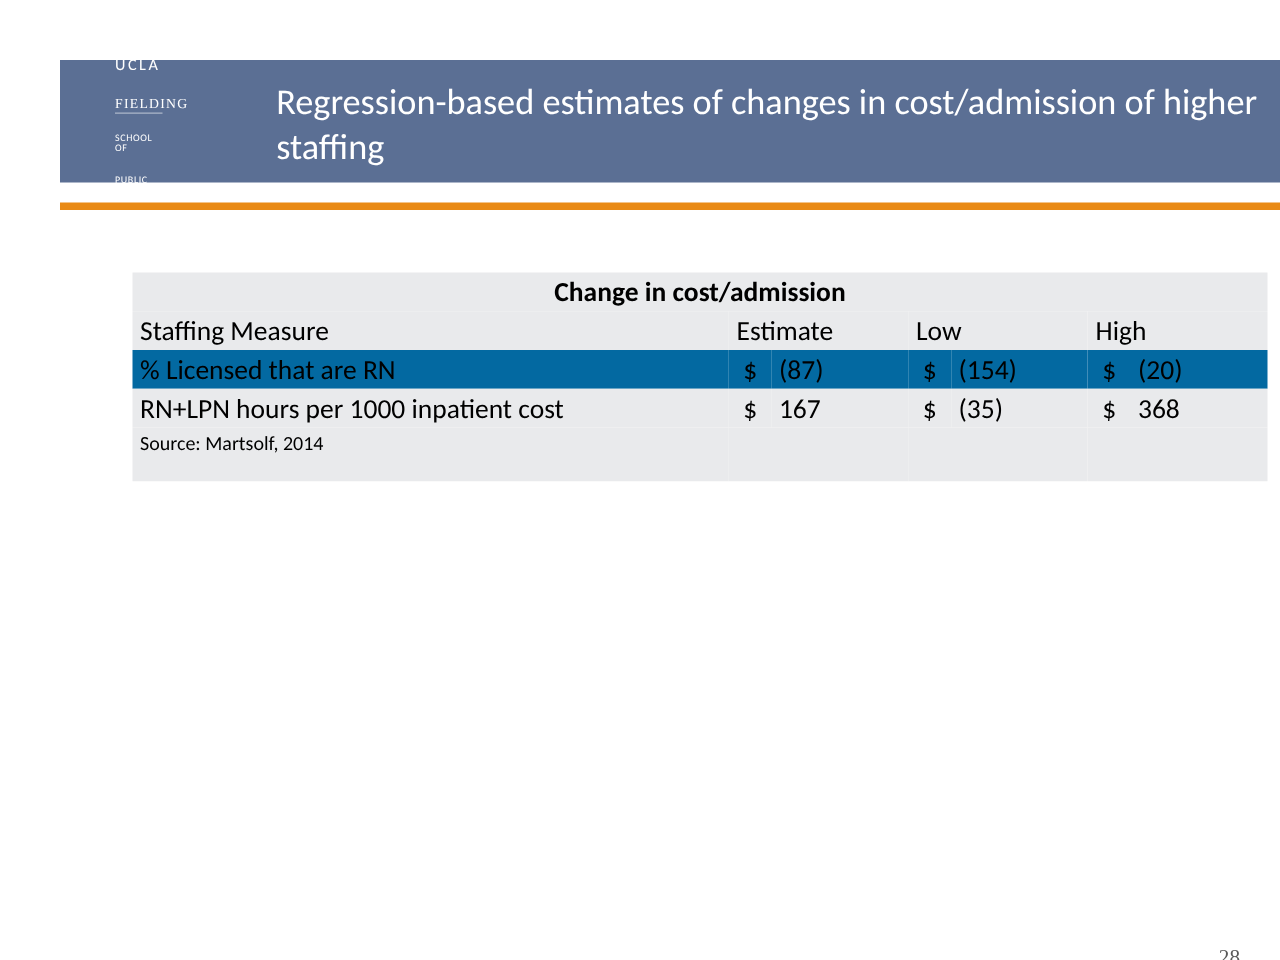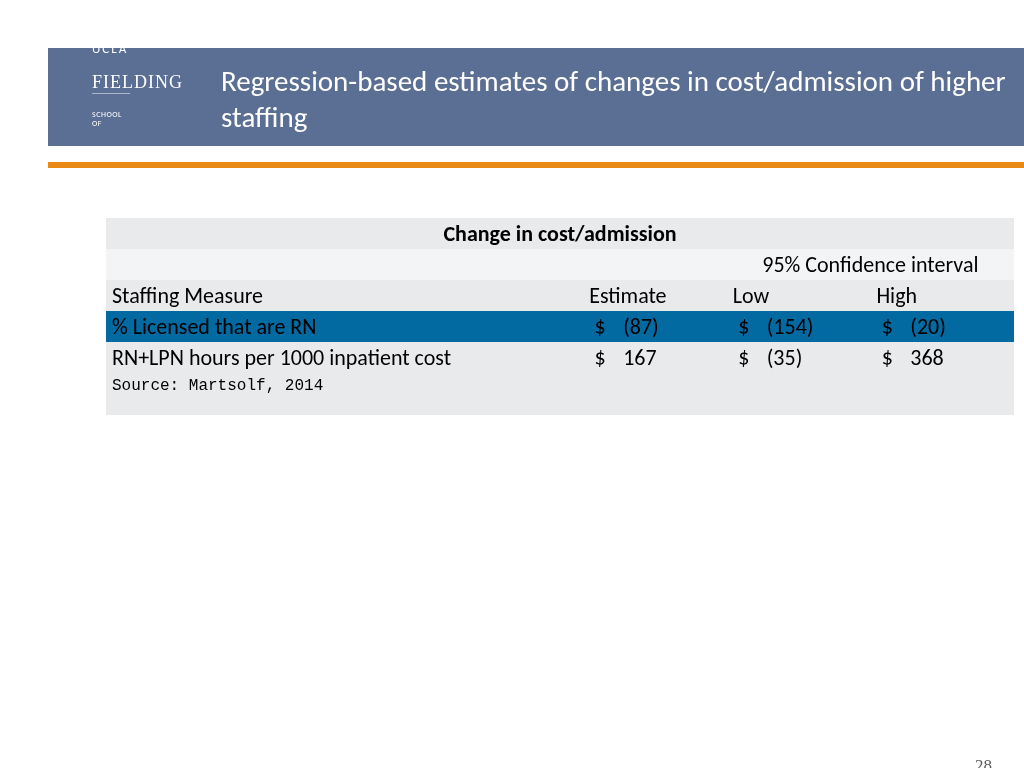--- a/index.html
+++ b/index.html
@@ -21,21 +21,21 @@
   }
   .logo {
     width: 90px;
     padding: 10px 8px 0 12px;
     color: #ffffff;
     font-size: 9px;
     line-height: 1.1;
     text-align: left;
   }
   .logo .l1 { font-size: 13px; letter-spacing: 2px; font-weight: 300; }
-  .logo .l2 { font-size: 18px; letter-spacing: 1px; font-family: Georgia, serif; border-bottom: 1px solid rgba(255,255,255,0.5); padding-bottom: 1px; margin-bottom: 1px;}
+  .logo .l2 { font-size: 11px; letter-spacing: 1px; font-family: Georgia, serif; border-bottom: 1px solid rgba(255,255,255,0.5); padding-bottom: 1px; margin-bottom: 1px;}
   .logo .l3 { font-size: 8px; letter-spacing: 0.5px; }
   .title {
     color: #ffffff;
     font-size: 29px;
     font-weight: 400;
     line-height: 1.25;
     padding-left: 35px;
     padding-right: 20px;
     padding-top: 4px;
   }
@@ -67,21 +67,21 @@
     font-size: 22px;
   }
   .row-ci td { background: #f3f4f6; }
   .row-ci .ci { text-align: center; font-size: 22px; }
   .row-head td { background: #e9eaec; font-size: 22px; }
   .row-head .r { text-align: left; }
   .row-a td { background: #0369a1; }
   .row-b td { background: #e9eaec; }
   .cur { text-align: center; width: 30px; }
   .num { text-align: left; padding-right: 16px; }
-  .row-src td { background: #e9eaec; font-size: 16px; padding-top:4px; padding-bottom:20px;font-family:Liberation Mono, monospace;}
+  .row-src td { background: #e9eaec; font-size: 16px; padding-top:4px; padding-bottom:20px;}
   .page-num {
     position: absolute;
     bottom: 8px;
     right: 48px;
     font-size: 17px;
     color: #5a5a5a;
     font-family: "Times New Roman", serif;
   }
   col.c-measure { width: 480px; }
   col.c-cur { width: 34px; }
@@ -109,24 +109,20 @@
         <col class="c-val">
         <col class="c-cur">
         <col class="c-val">
         <col class="c-cur">
         <col class="c-val">
     </colgroup>
     <tbody>
         <tr class="row-title">
       <td colspan="7">Change in cost/admission</td>
     </tr>
-    <tr class="row-ci">
-      <td colspan="3"></td>
-      <td colspan="4" class="ci">95% Confidence interval</td>
-    </tr>
     <tr class="row-head">
       <td>Staffing Measure</td>
       <td colspan="2" class="r">Estimate</td>
       <td colspan="2" class="r">Low</td>
       <td colspan="2" class="r">High</td>
     </tr>
     <tr class="row-a">
       <td>% Licensed that are RN</td>
       <td class="cur">$</td>
       <td class="num">(87)</td>

